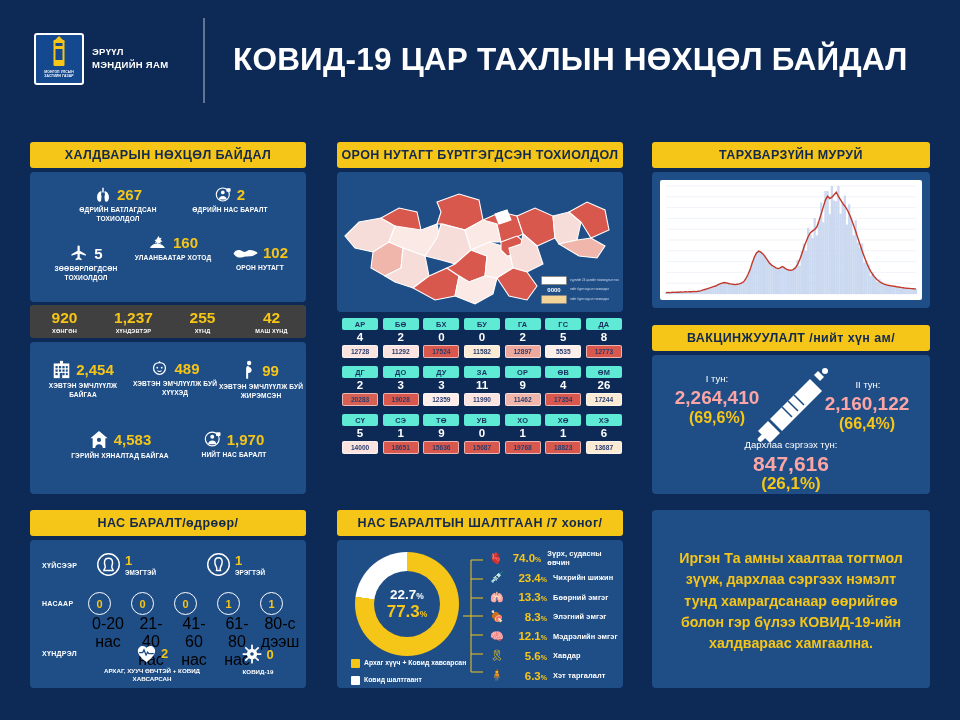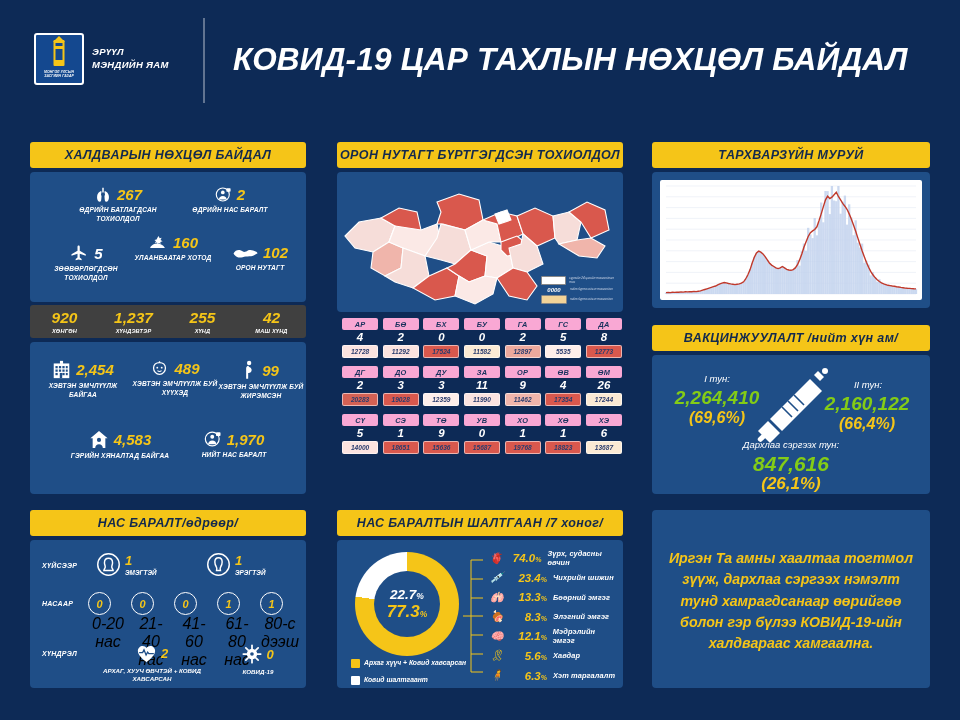--- a/index.html
+++ b/index.html
@@ -1,21 +1,21 @@
 <!DOCTYPE html>
 <html><head>
 <meta charset="utf-8">
 <style>
   * { box-sizing: border-box; margin: 0; padding: 0; }
   html, body {
     width: 960px; height: 720px; overflow: hidden;
     font-family: "Liberation Sans", "DejaVu Sans", sans-serif;
     background: #0d2a56;
   }
-  #root { position: relative; width: 960px; height: 556px; background: #0d2a56; font-style: italic; }
+  #root { position: relative; width: 960px; height: 556px; background: #0d2a56; }
 
   
   .header { position: absolute; left: 0; top: 0; width: 960px; height: 128px; }
   .logo-wrap { position: absolute; left: 34px; top: 33px; display: flex; align-items: center; gap: 8px; }
   .logo-box { width: 50px; height: 52px; background: #14488f; border: 2px solid #ffffff; border-radius: 3px;
               display: flex; flex-direction: column; align-items: center; justify-content: flex-start; padding-top: 5px; }
   .emblem { width: 20px; height: 28px; position: relative; }
   .emblem .soyombo { position: absolute; left: 50%; top: 0; transform: translateX(-50%); width: 11px; height: 26px;
                      background: #f5c518; border-radius: 1px; }
   .emblem .soyombo::before { content: ""; position: absolute; left: 2px; top: 3px; width: 7px; height: 3px; background: #14488f; }
@@ -55,32 +55,32 @@
   .lg-row { display: flex; align-items: center; gap: 3px; margin-bottom: 2px; }
   .lg-chip { width: 26px; height: 9px; background: #ffffff; border: .5px solid #888; border-radius: 1px; }
   .lg-chip.y { background: #f2d398; }
   .lg-txt { font-size: 3px; color: #cfd9ea; line-height: 1.2; }
   .lg-num { font-size: 6px; color: #ffffff; font-weight: bold; }
 
   
   .ptable { position: absolute; display: flex; flex-direction: column; gap: 8.5px; }
   .prow { display: flex; gap: 4.5px; }
   .pcell { width: 38.5px; }
-  .pcode { background: #f9a8d4; color: #17315c; font-size: 7.4px; font-weight: bold; text-align: center;
+  .pcode { background: #5eead4; color: #17315c; font-size: 7.4px; font-weight: bold; text-align: center;
            border-radius: 2px; padding: 1.5px 0; letter-spacing: .2px; }
   .pcase { color: #ffffff; font-size: 11.5px; font-weight: bold; text-align: center; margin: 1px 0 1.5px; }
   .ptot { font-size: 6.6px; font-weight: bold; text-align: center; border-radius: 2px; padding: 2px 0;
           border: 1px solid rgba(255,255,255,.55); }
 
   
   .chart-box { position: absolute; background: #ffffff; border-radius: 2px; overflow: hidden; }
 
   
   .vx-lab { position: absolute; color: #ffffff; font-size: 9.5px; text-align: center; }
-  .vx-num { position: absolute; color: #84cc16; font-size: 19px; font-weight: bold; text-align: center; }
+  .vx-num { position: absolute; color: #fca5a5; font-size: 19px; font-weight: bold; text-align: center; }
   .vx-pct { position: absolute; color: #f5c518; font-size: 16px; font-weight: bold; text-align: center; }
 
   
   .side-lbl { position: absolute; color: #ffffff; font-size: 7px; font-weight: bold; letter-spacing: .3px; }
   .circ { width: 23px; height: 23px; border: 1.6px solid #ffffff; border-radius: 50%;
           display: flex; align-items: center; justify-content: center; color: #f5c518; font-size: 11px; font-weight: bold; }
 
   
   .donut { position: absolute; width: 104px; height: 104px; border-radius: 50%; }
   .donut .hole { position: absolute; left: 19px; top: 19px; width: 66px; height: 66px; background: #1f4e87; border-radius: 50%;

